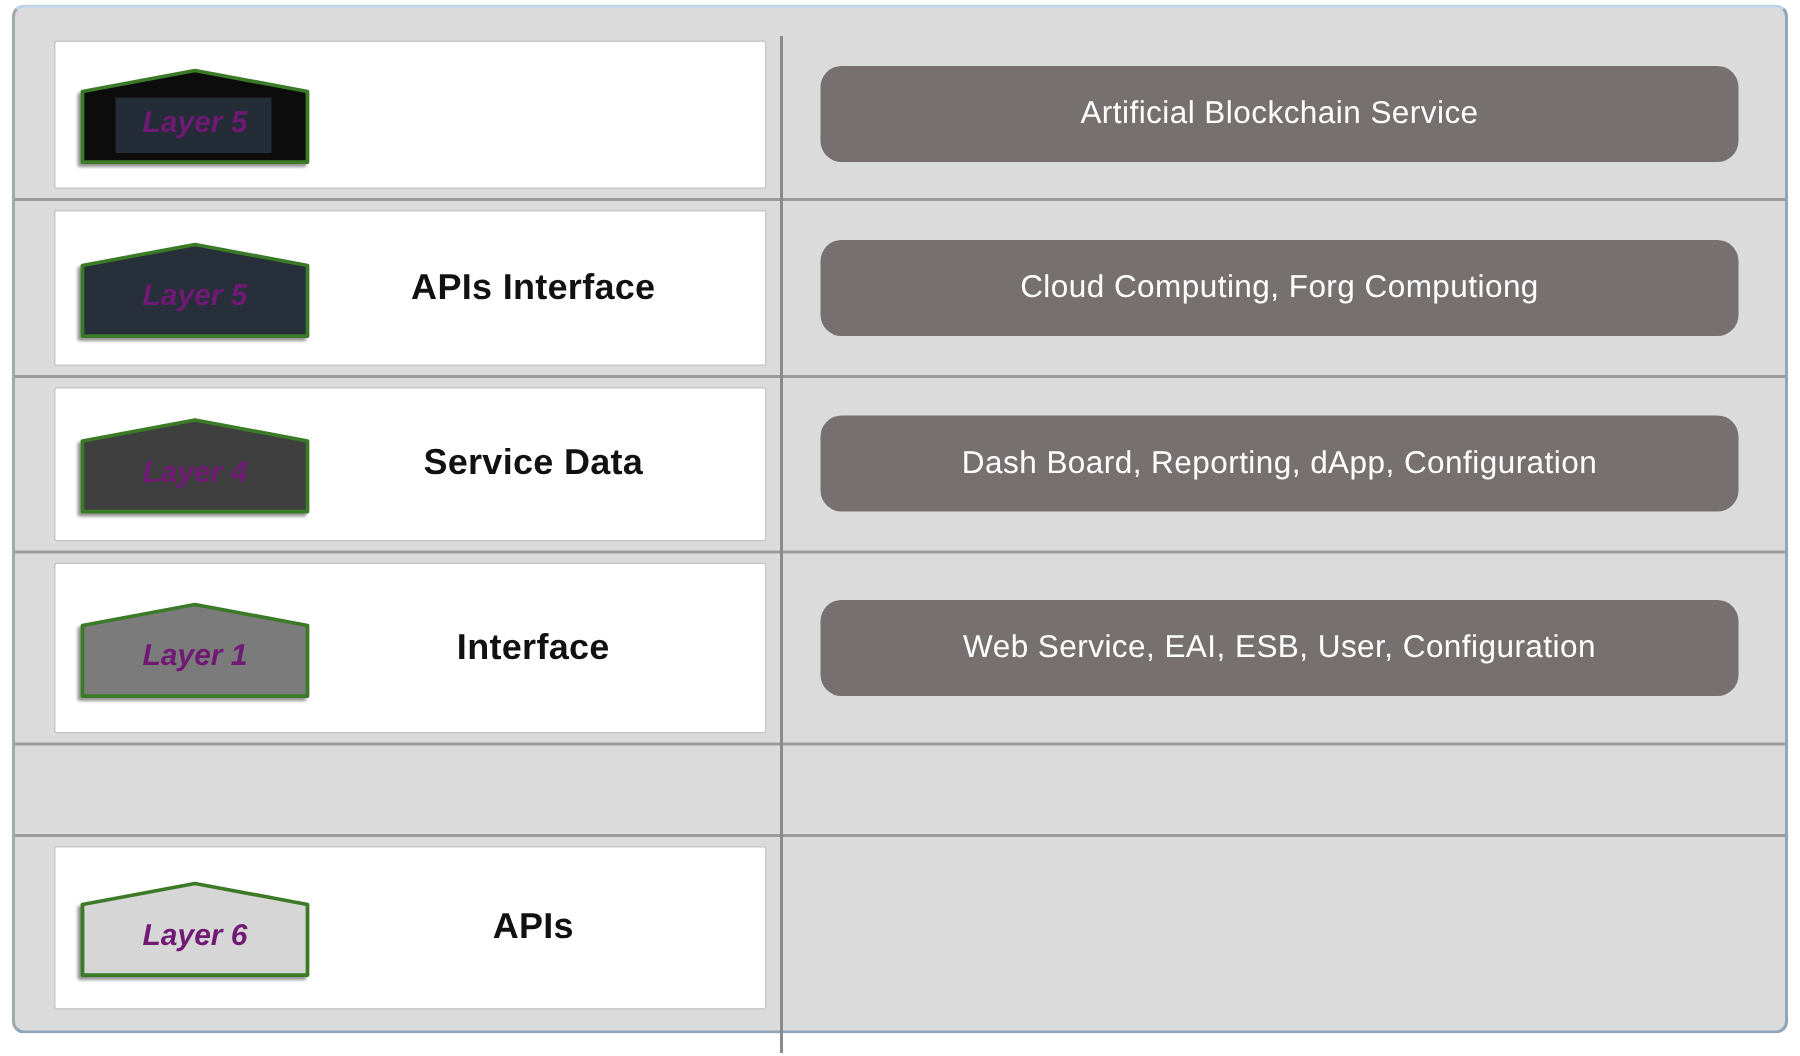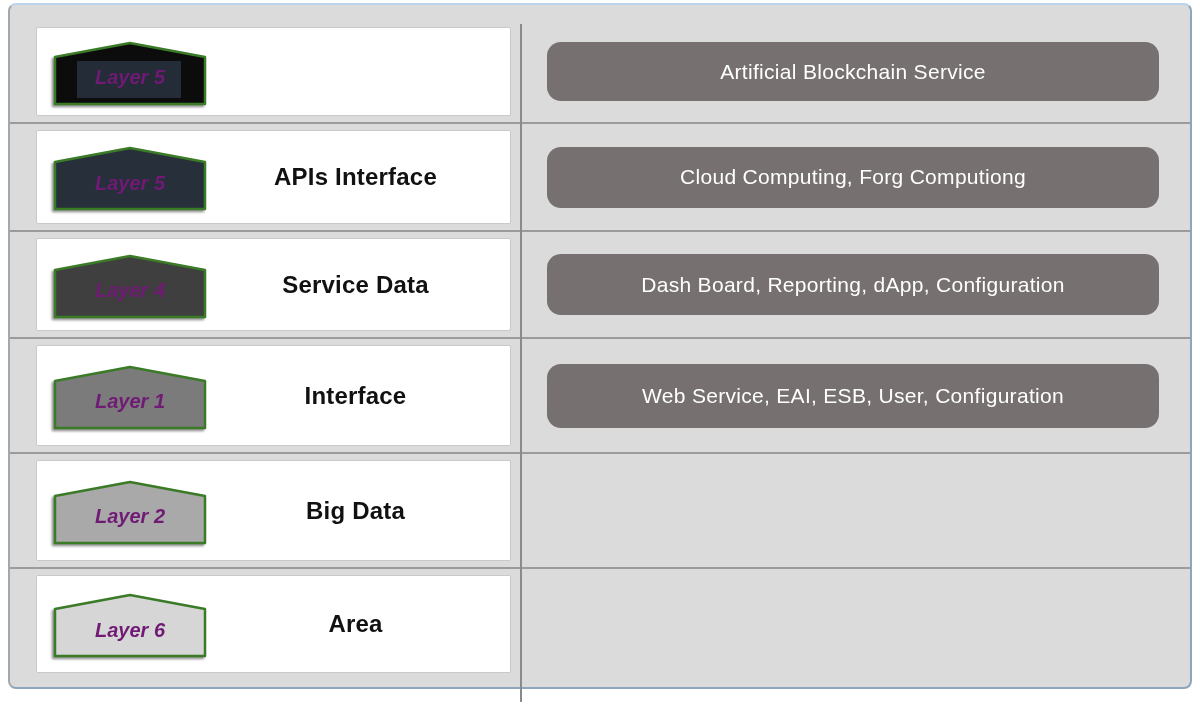--- a/index.html
+++ b/index.html
@@ -75,39 +75,30 @@
             <polygon points="2,17 77,3 152,17 152,64 2,64" stroke-width="2.5" stroke-linejoin="round" stroke="#3b7b27" fill="#7b7b7b"></polygon>
           </svg>
           <span class="badge-label">Layer 1</span>
         </div>
         <div class="card-title">Interface</div>
       </div>
       <div class="pill">Web Service, EAI, ESB, User, Configuration</div>
     </div>
 
     <div class="row divided" style="flex-grow:1.22">
-      <div class="card">
-        <div class="badge">
-          <svg viewBox="0 0 154 66">
-            <polygon points="2,17 77,3 152,17 152,64 2,64" stroke-width="2.5" stroke-linejoin="round" stroke="#3b7b27" fill="#a9a9a9"></polygon>
-          </svg>
-          <span class="badge-label">Layer 2</span>
-        </div>
-        <div class="card-title">Big Data</div>
-      </div>
     </div>
 
     <div class="row" style="flex-grow:1.14">
       <div class="card">
         <div class="badge">
           <svg viewBox="0 0 154 66">
             <polygon points="2,17 77,3 152,17 152,64 2,64" stroke-width="2.5" stroke-linejoin="round" stroke="#3b7b27" fill="#d6d6d6"></polygon>
           </svg>
           <span class="badge-label">Layer 6</span>
         </div>
-        <div class="card-title">Area</div>
+        <div class="card-title">APIs</div>
       </div>
     </div>
 
   </div>
 </div>
 
 <div class="vline"></div>
 
 </body></html>

